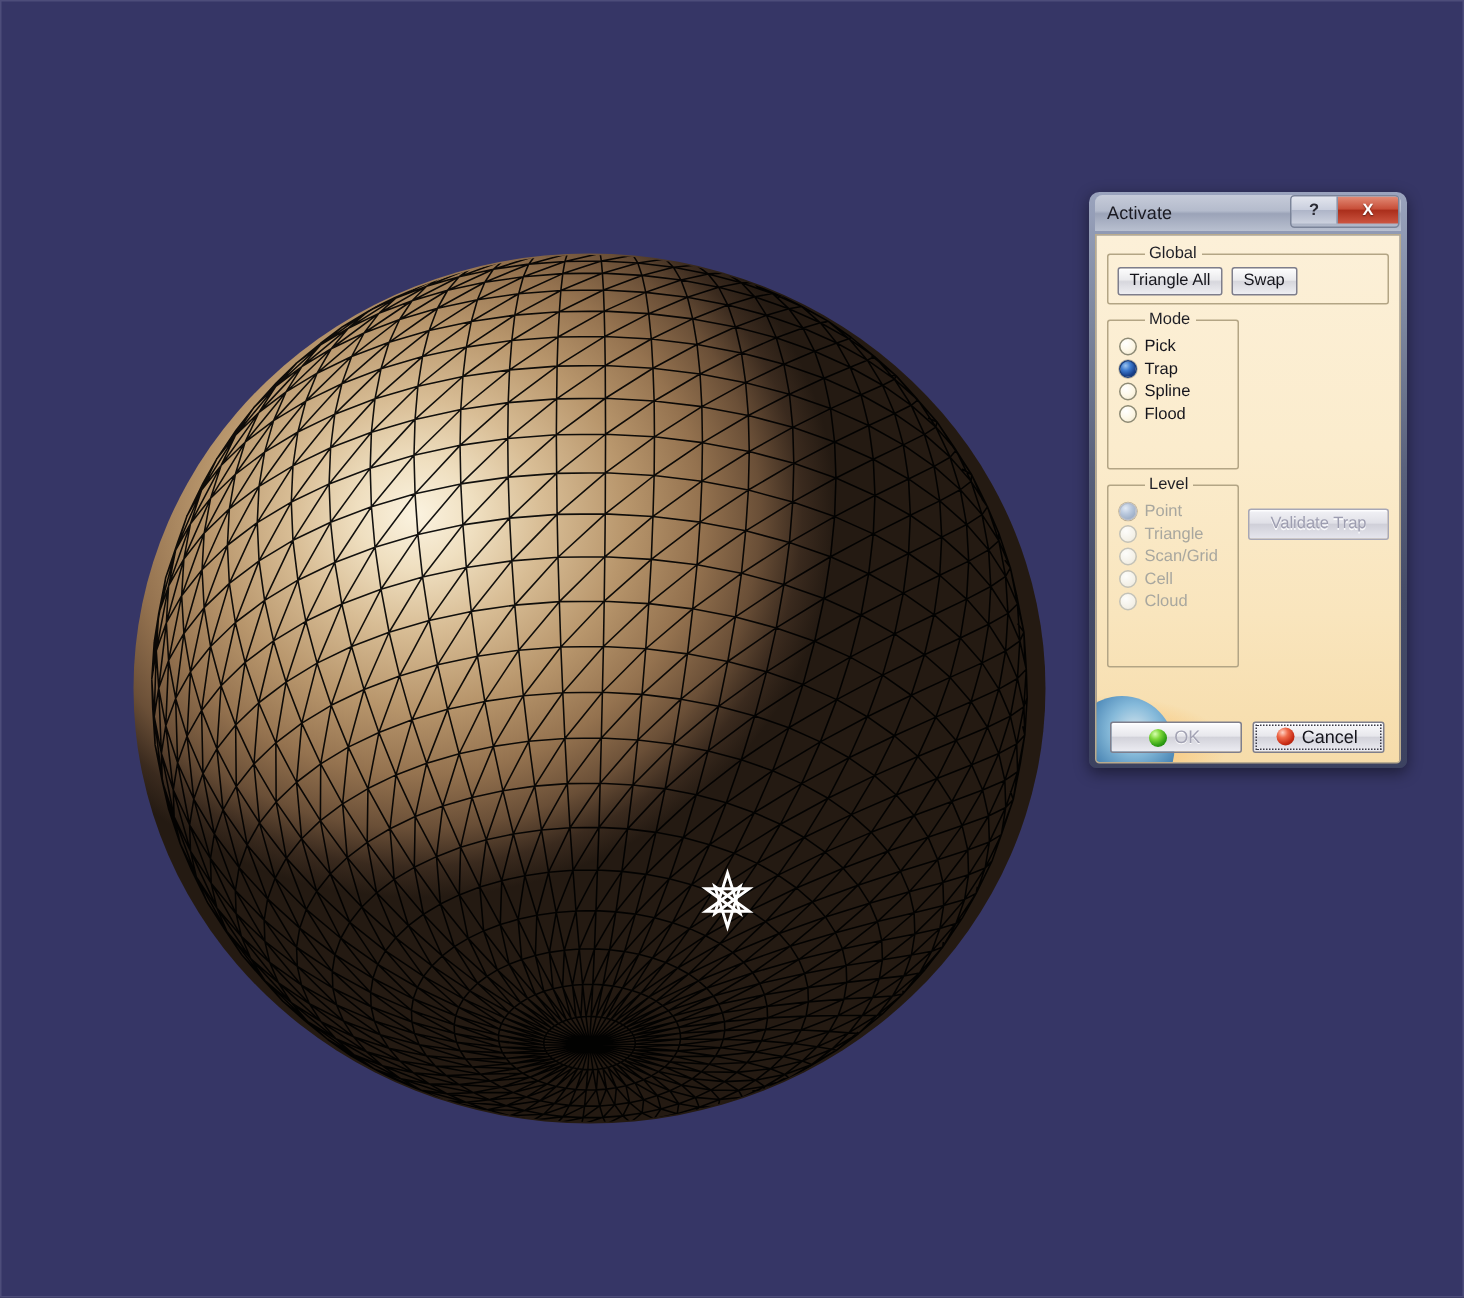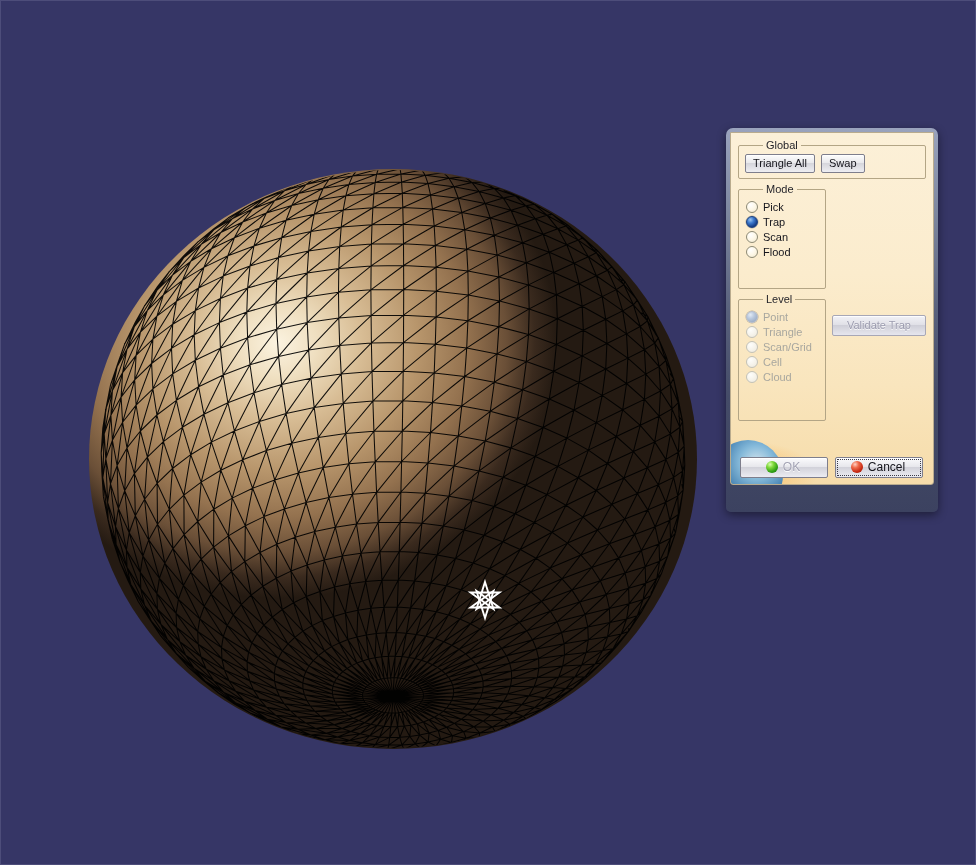--- a/index.html
+++ b/index.html
@@ -252,21 +252,21 @@
     gap: 5px;
     min-width: 70px;
     padding: 2px 9px 3px 7px;
     font-size: 12px;
     border: 1px solid #7e7e8c;
     border-radius: 2px;
     background: linear-gradient(180deg,#fbfbfd 0%,#e7e7ec 46%,#d2d2da 50%,#ececf2 100%);
     box-shadow: inset 0 1px 0 rgba(255,255,255,.85);
     cursor: default;
   }
-  #ok-button { color: #a3a3b4; text-shadow: 0 1px 0 rgba(255,255,255,.9); }
+  #ok-button { color: #a3a3b4; text-shadow: 0 1px 0 rgba(255,255,255,.9); align-items: flex-end; }
   #cancel-button { color: #15151c; outline: 1px dotted #3a3a46; outline-offset: -3px; }
   .orb { width: 12px; height: 12px; border-radius: 50%; flex: 0 0 auto; }
   .orb.green { background: radial-gradient(circle at 34% 28%, #d9ffb0 0%, #7ed83a 30%, #2f9e14 66%, #156b07 100%); }
   .orb.red   { background: radial-gradient(circle at 34% 28%, #ffd2c4 0%, #ef6a4a 30%, #c72a14 66%, #8d1705 100%); }
 </style>
 </head>
 <body>
 
 <div id="viewport">
 
@@ -291,20 +291,27 @@
           <polygon points="22,40 13.5,13 36.5,29.5 7.5,29.5 30.5,13"></polygon>
         </g>
       </svg>
     </div>
   </div>
 
 </div>
 
 <div id="dialog">
 
+  <div id="titlebar">
+    <div id="title-text">Activate</div>
+    <div class="win-btns">
+      <div class="win-btn" id="help-btn">?</div>
+      <div class="win-btn" id="close-btn">X</div>
+    </div>
+  </div>
 
   <div id="dialog-body">
     <div id="planet-glow"></div>
     <div id="planet-art"></div>
 
     <div class="inner">
 
       <fieldset class="gb">
         <legend>Global</legend>
         <div class="row">
@@ -321,21 +328,21 @@
                 <div class="radio">
                   <span class="dot"></span>
                   <span>Pick</span>
                 </div>
                 <div class="radio">
                   <span class="dot on"></span>
                   <span>Trap</span>
                 </div>
                 <div class="radio">
                   <span class="dot"></span>
-                  <span>Scan</span>
+                  <span>Spline</span>
                 </div>
                 <div class="radio">
                   <span class="dot"></span>
                   <span>Flood</span>
                 </div>
               </div>
           </fieldset>
         </div>
       </div>
 

